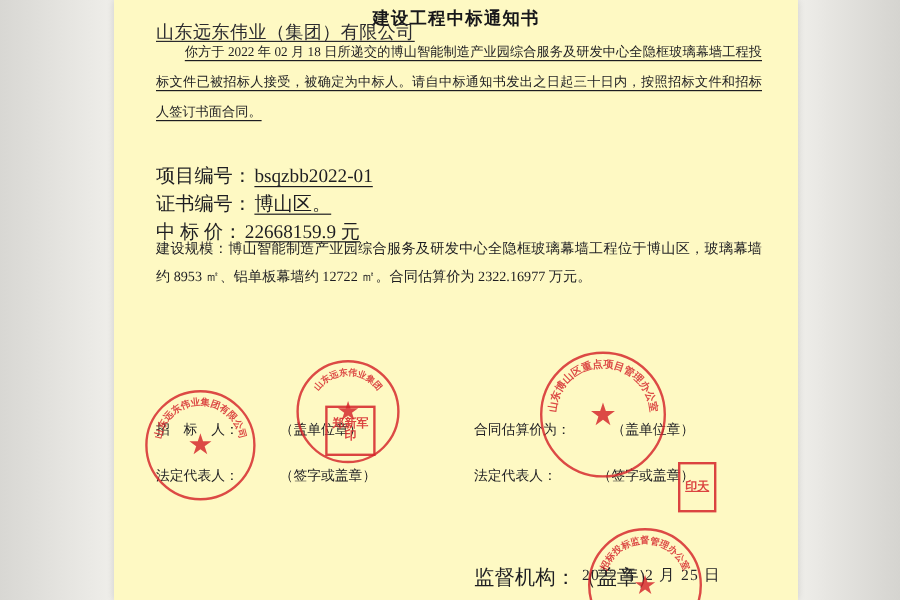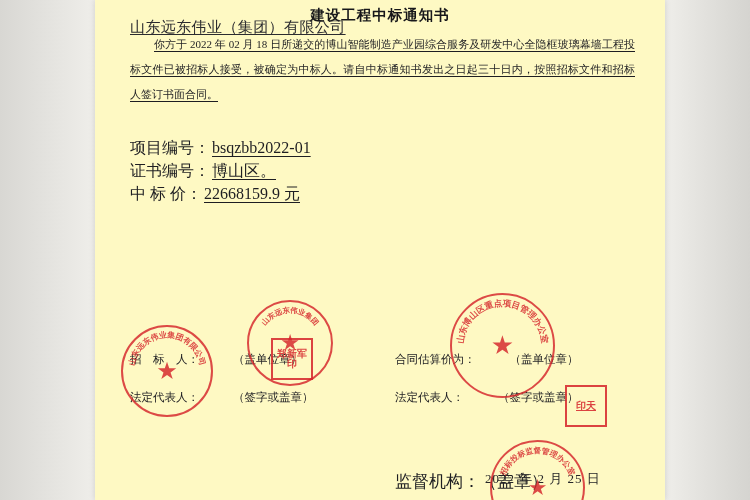--- a/index.html
+++ b/index.html
@@ -153,21 +153,21 @@
     font-weight: bold;
     line-height: 1.05;
     text-align: center;
     letter-spacing: 0px;
   }
   .seal-1 { left: 26px; top: 325px; width: 92px; height: 92px; }
   .seal-2 { left: 152px; top: 300px; width: 86px; height: 86px; }
   .seal-3 { left: 355px; top: 293px; width: 105px; height: 105px; }
   .seal-4 { left: 395px; top: 440px; width: 95px; height: 95px; }
   .sq-seal-1 { left: 176px; top: 338px; width: 42px; height: 42px; }
-  .sq-seal-2 { left: 470px; top: 385px; width: 42px; height: 42px; text-decoration: underline; }
+  .sq-seal-2 { left: 470px; top: 385px; width: 32px; height: 42px; text-decoration: underline; }
 </style>
 </head>
 <body>
 
 <div id="page">
 
   <div class="left-gutter"></div>
   <div class="right-gutter"></div>
 
   <div class="paper">
@@ -187,20 +187,23 @@
         <span class="field-label">项目编号：</span><span class="field-val">bsqzbb2022-01</span>
       </div>
       <div class="field-row">
         <span class="field-label">证书编号：</span><span class="field-val">博山区。</span>
       </div>
       <div class="field-row">
         <span class="field-label">中 标 价：</span><span class="field-val">22668159.9 元</span>
       </div>
     </div>
 
+    <div class="scope">
+      <span class="lbl">建设规模：</span><span>博山智能制造产业园综合服务及研发中心全隐框玻璃幕墙工程位于博山区，玻璃幕墙约 8953 ㎡、铝单板幕墙约 12722 ㎡。合同估算价为 2322.16977 万元。</span>
+    </div>
 
 
     <div class="sign-area">
       <div class="sign-col-left">
         <div class="sign-line">
           <span>招　标　人：</span><span class="gap"></span><span>（盖单位章）</span>
         </div>
         <div class="sign-line">
           <span>法定代表人：</span><span class="gap"></span><span>（签字或盖章）</span>
         </div>

